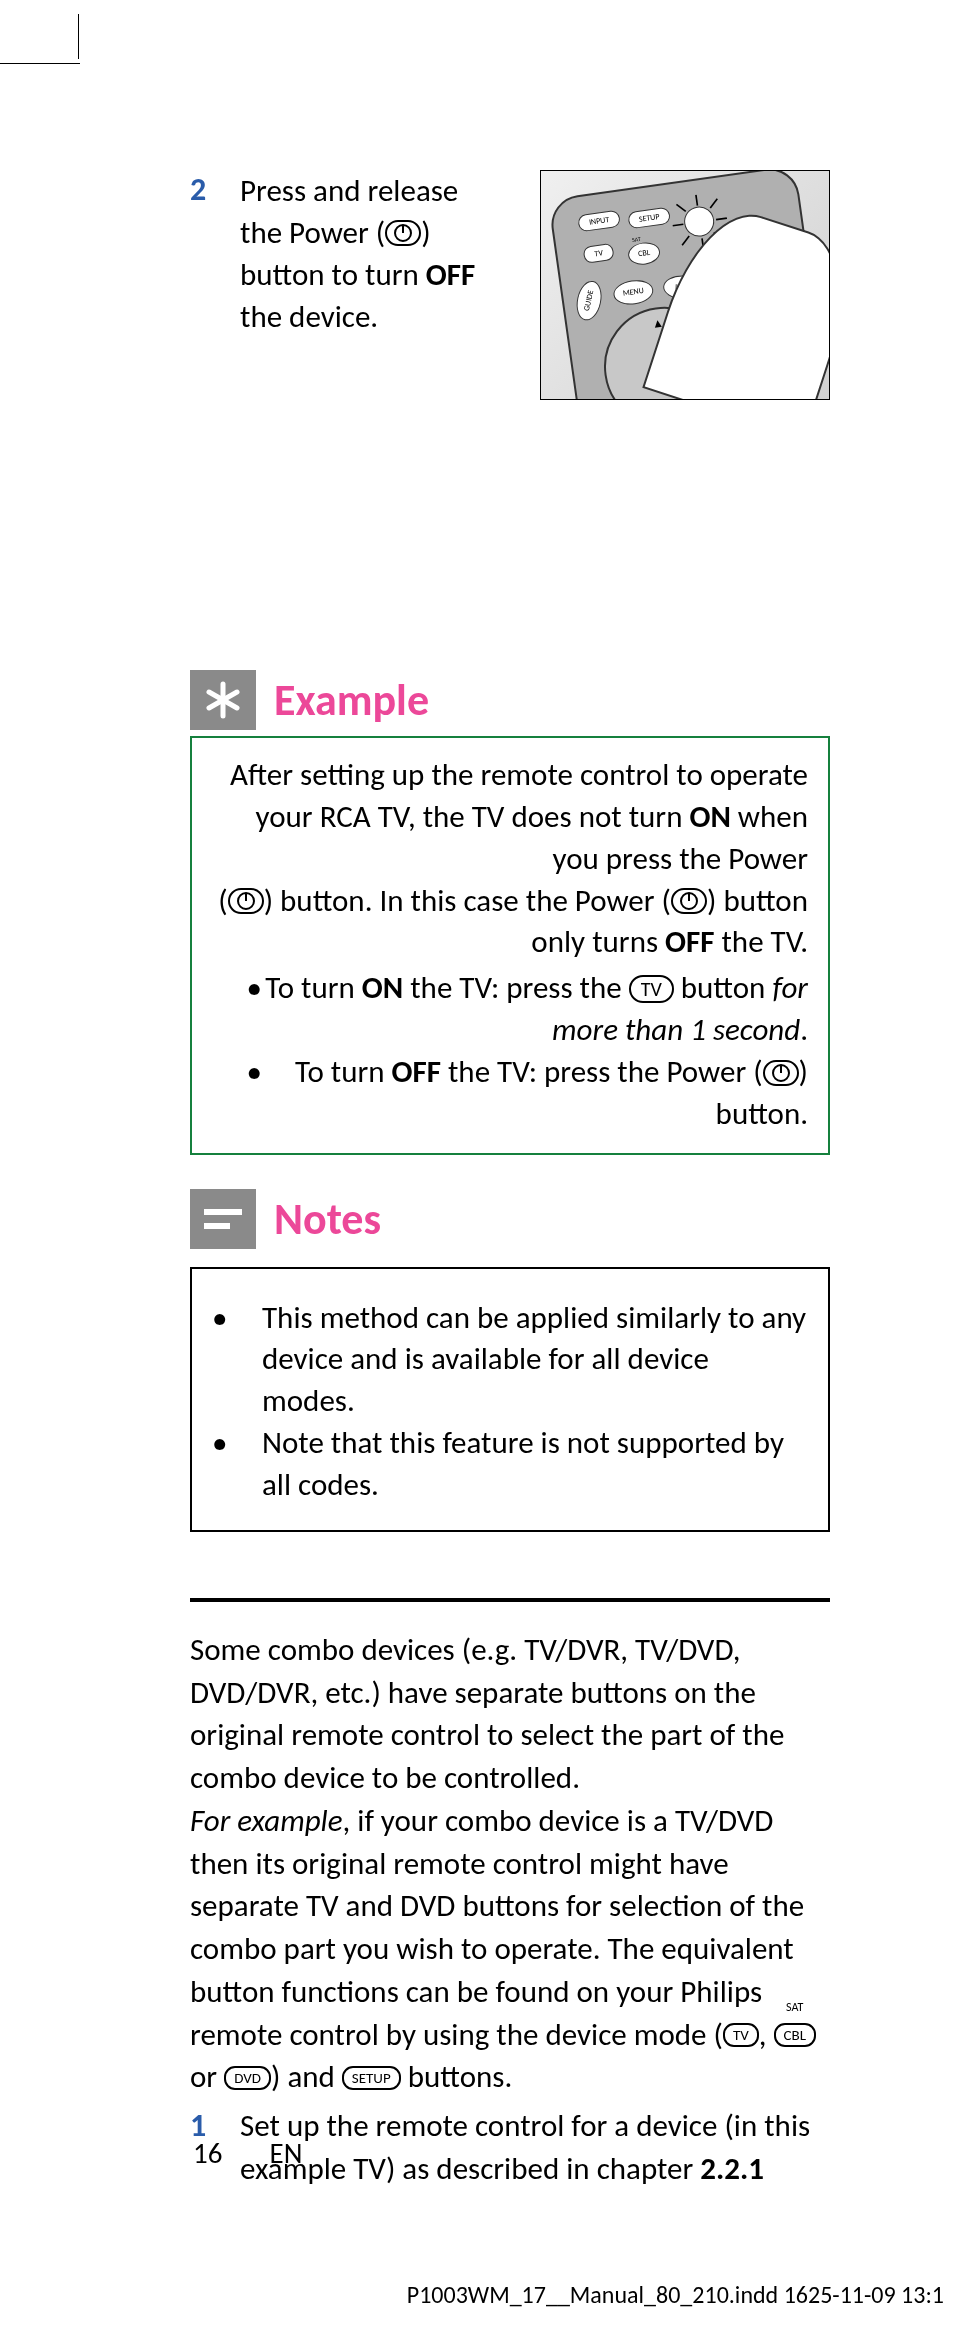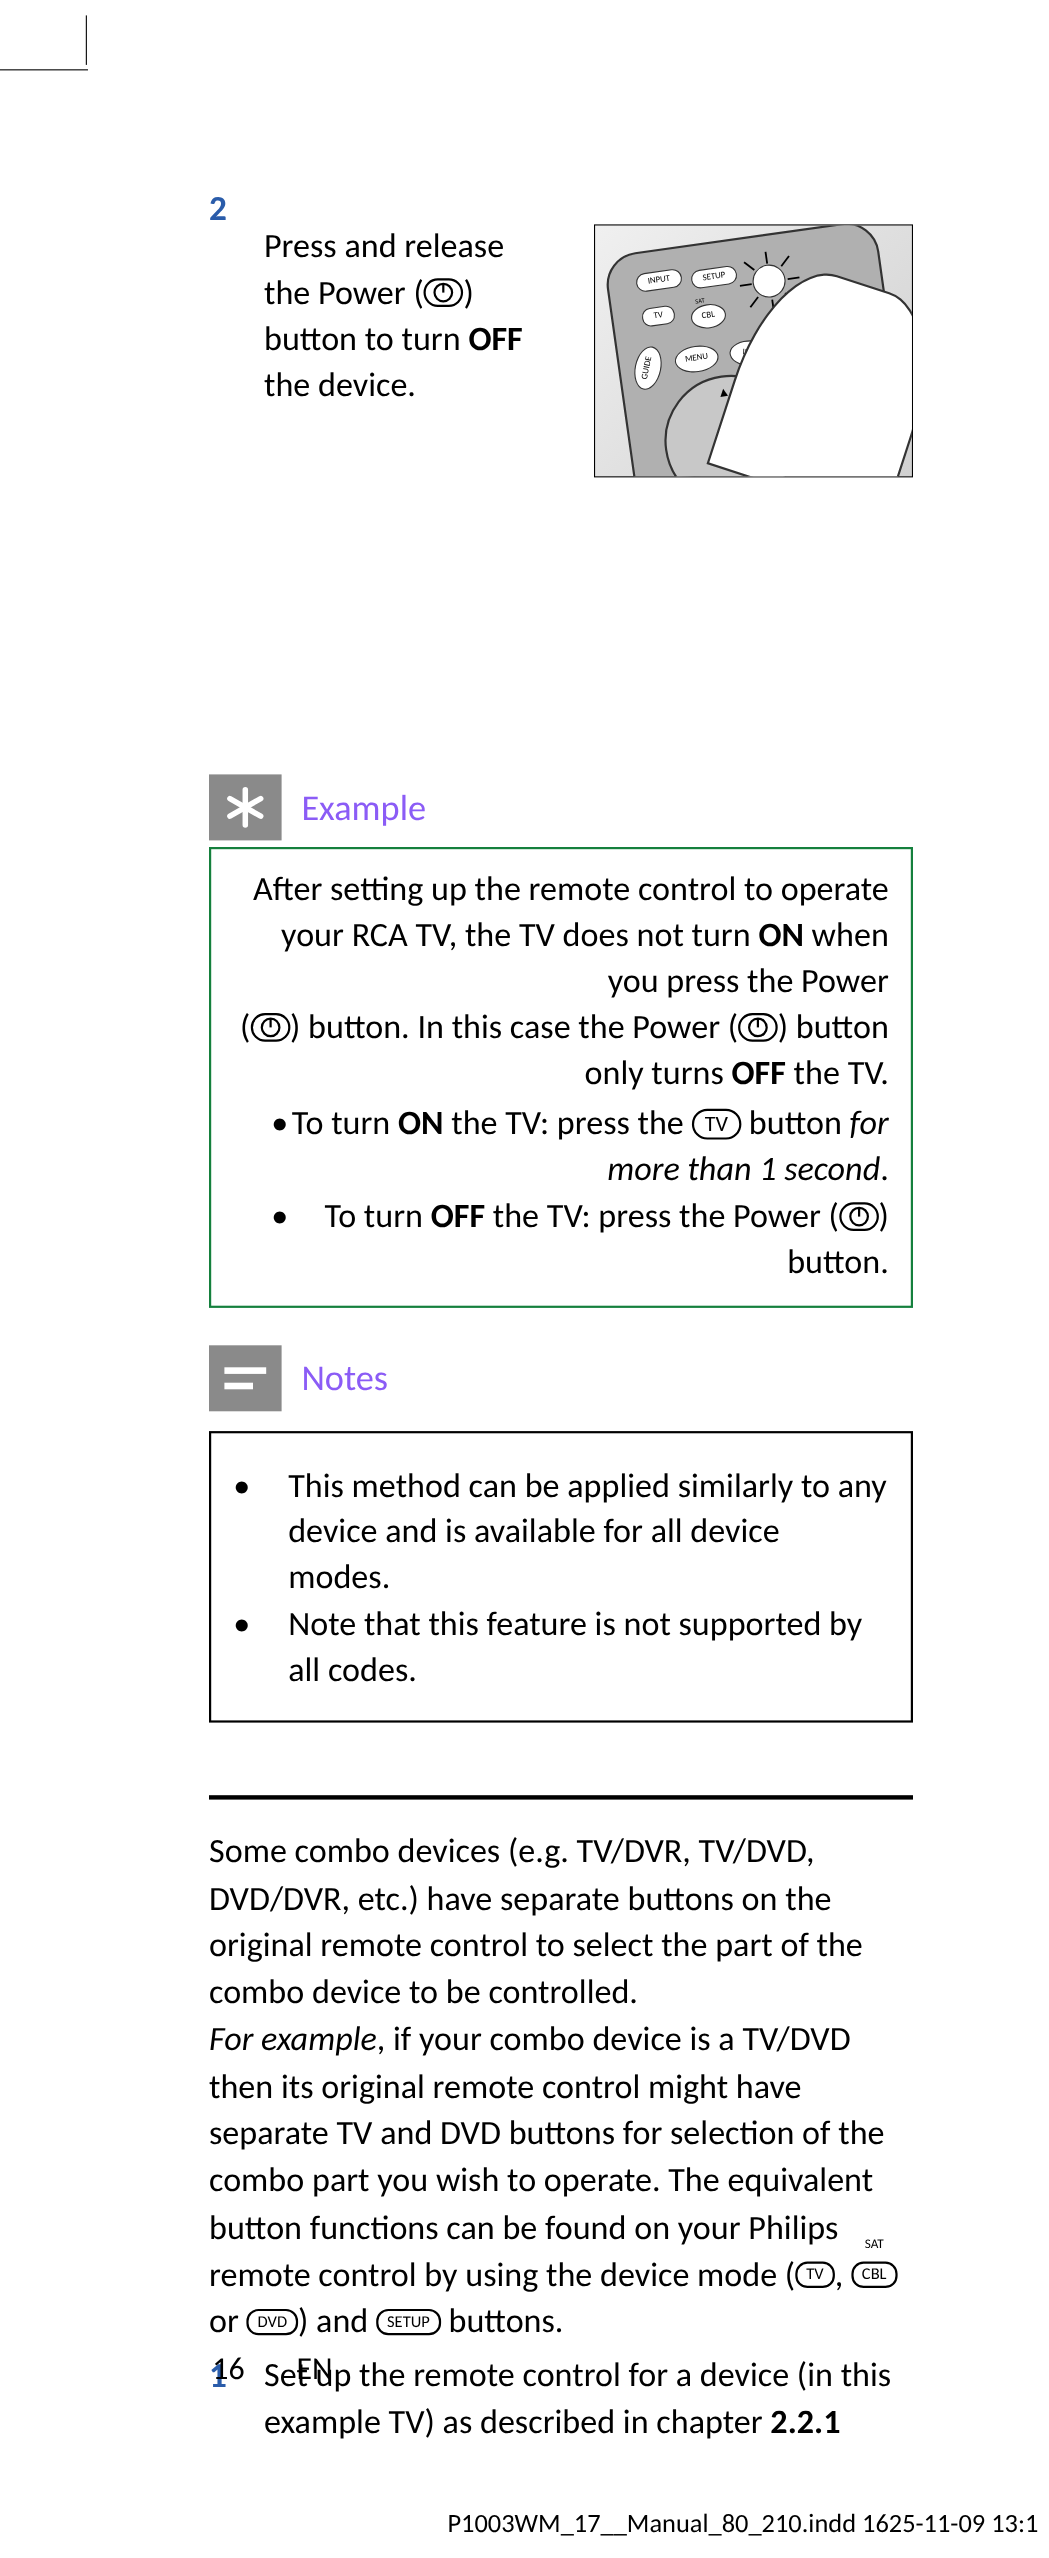--- a/index.html
+++ b/index.html
@@ -35,21 +35,21 @@
     width: 640px;
   }
   .step { display: flex; margin-bottom: 30px; }
   .step-num {
     color: #2a5caa;
     font-weight: bold;
     font-size: 32px;
     width: 50px;
     flex-shrink: 0;
   }
-  .step-body { flex: 1; font-size: 31px; line-height: 1.35; margin-top: 34px; }
+  .step-body { flex: 1; font-size: 31px; line-height: 1.35; }
   .step-col-text { float: left; width: 280px; }
   .step-col-img { float: right; width: 290px; height: 230px; border: 1px solid #000; background: linear-gradient(135deg,#f0f0f0 0%,#d0d0d0 100%); position: relative; overflow: hidden; }
   .remote-rep {
     position: absolute; left: 20px; top: 10px; width: 250px; height: 210px;
     background: #b0b0b0; border-radius: 30px 30px 0 0;
     transform: rotate(-8deg);
     border: 2px solid #333;
   }
   .rb { position:absolute; background:#fff; border:1px solid #333; border-radius:10px; font-size:8px; text-align:center; padding:2px 4px; }
   .rb.inp { left:25px; top:18px; width:42px; }
@@ -70,21 +70,21 @@
 
   .callout-head {
     display: flex; align-items: center; gap: 18px;
     margin-top: 270px; margin-bottom: 6px;
   }
   .callout-icon {
     width: 66px; height: 60px; background: #8a8a8a;
     display: flex; align-items: center; justify-content: center;
     color: #fff; font-size: 44px; font-weight: bold;
   }
-  .callout-title { color: #8b5cf6; font-weight: normal; font-size: 33px; }
+  .callout-title { color: #ec4899; font-weight: bold; font-size: 44px; }
   .callout-box {
     border: 2px solid #15803d; padding: 16px 20px 18px 20px;
     font-size: 31px; line-height: 1.35; text-align: right;
   }
   .callout-box ul, .notes-box ul { list-style: none; padding-left: 0; margin-top: 4px; }
   .callout-box li, .notes-box li { display: flex; }
   .bullet { width: 50px; flex-shrink:0; }
   .li-body { flex:1; }
 
   .btn-oval {

